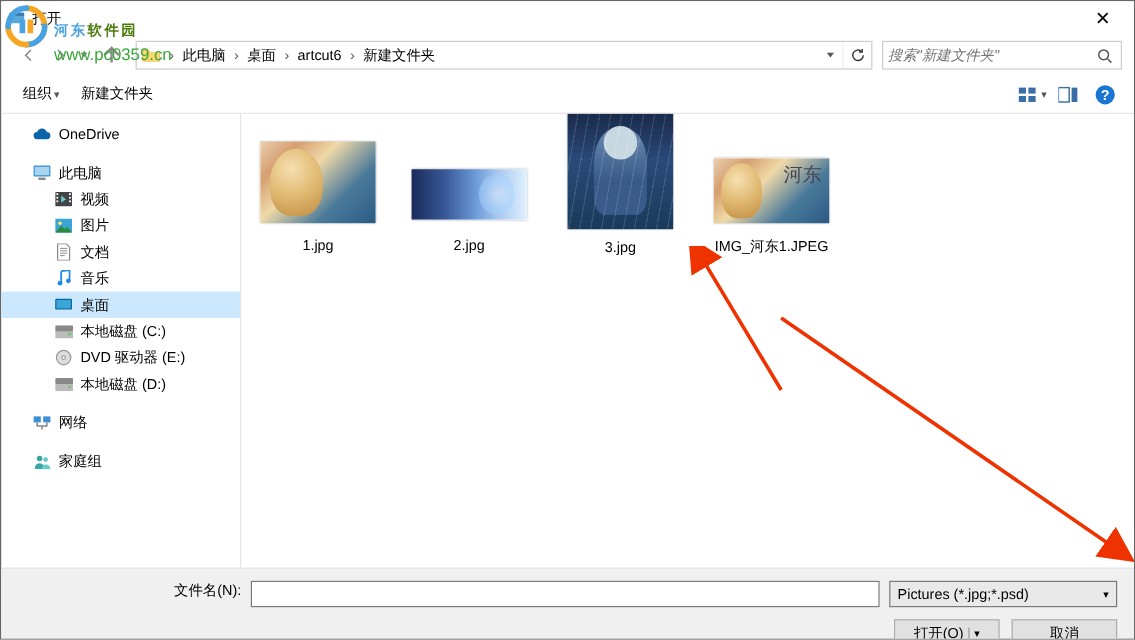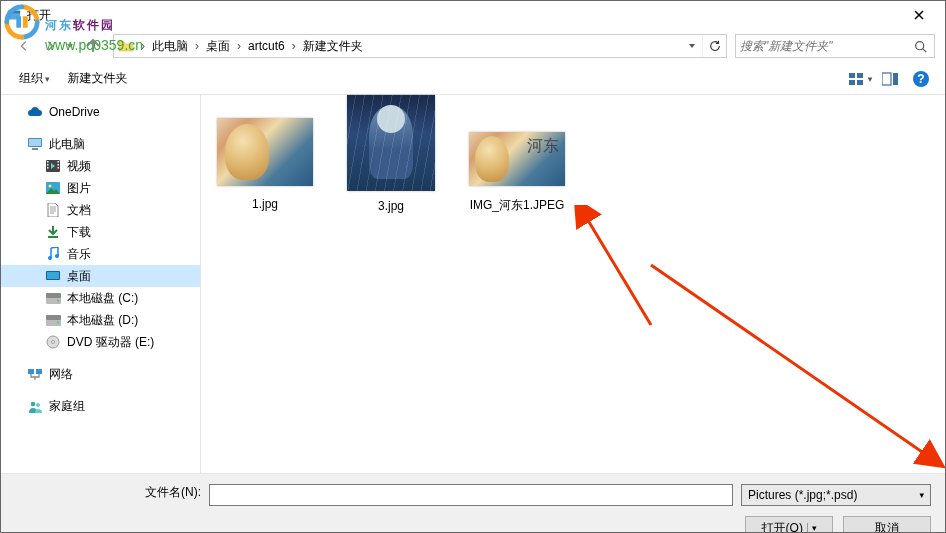--- a/index.html
+++ b/index.html
@@ -3,21 +3,21 @@
 <meta charset="utf-8">
 <style>
 * { margin: 0; padding: 0; box-sizing: border-box; font-family: "Microsoft YaHei", "Segoe UI", sans-serif; font-size: 12px; }
 body { background: #fff; width: 946px; height: 533px; overflow: hidden; position: relative; border: 1px solid #666; }
 
 
 .watermark { position: absolute; top: 2px; left: 2px; z-index: 1000; pointer-events: none; }
 .wm-logo { display: flex; align-items: center; gap: 4px; }
 .wm-icon { width: 38px; height: 38px; }
 .wm-text { font-size: 22px; font-weight: bold; color: #4aa3e0; letter-spacing: 2px; }
-.wm-text .orange { color: #701a75; }
+.wm-text .orange { color: #4d7c0f; }
 .wm-url { font-size: 14px; color: #3aa63a; font-weight: normal; margin-left: 42px; margin-top: -4px; }
 
 
 .titlebar { height: 28px; display: flex; align-items: center; padding: 0 6px; background: #fff; }
 .titlebar .app-icon { width: 14px; height: 14px; margin-right: 6px; }
 .titlebar .title { flex: 1; color: #000; }
 .titlebar .close { width: 40px; height: 22px; display: flex; align-items: center; justify-content: center; cursor: pointer; }
 .titlebar .close svg { width: 10px; height: 10px; stroke: #000; stroke-width: 1.5; }
 
 
@@ -253,29 +253,20 @@
       <span class="sb-icon">
         <svg width="12" height="14" viewBox="0 0 12 14">
             <path d="M1 0 L8 0 L11 3 L11 14 L1 14 Z" fill="#fff" stroke="#888"></path>
             <path d="M3 4 L9 4 M3 6 L9 6 M3 8 L9 8 M3 10 L7 10" stroke="#888" stroke-width="0.8"></path>
           </svg>
       </span>
       <span>文档</span>
     </div>
     <div class="sb-item sub">
       <span class="sb-icon">
-        <svg width="14" height="14" viewBox="0 0 14 14">
-            <path d="M7 1 L7 8 M3 5 L7 9 L11 5" stroke="#2b8a3e" stroke-width="2" fill="none"></path>
-            <rect x="2" y="11" width="10" height="2" fill="#2b8a3e"></rect>
-          </svg>
-      </span>
-      <span>下载</span>
-    </div>
-    <div class="sb-item sub">
-      <span class="sb-icon">
         <svg width="12" height="14" viewBox="0 0 12 14">
             <path d="M4 1 L11 0 L11 9 M4 1 L4 11" stroke="#1e88e5" stroke-width="1.5" fill="none"></path>
             <circle cx="3" cy="11" r="2" fill="#1e88e5"></circle>
             <circle cx="10" cy="9" r="2" fill="#1e88e5"></circle>
           </svg>
       </span>
       <span>音乐</span>
     </div>
     <div class="sb-item sub selected">
       <span class="sb-icon">
@@ -291,36 +282,36 @@
         <svg width="15" height="11" viewBox="0 0 15 11">
             <rect y="4" width="15" height="7" rx="1" fill="#bbb"></rect>
             <rect y="0" width="15" height="5" rx="1" fill="#888"></rect>
             <circle cx="12" cy="7.5" r="1" fill="#5c5"></circle>
           </svg>
       </span>
       <span>本地磁盘 (C:)</span>
     </div>
     <div class="sb-item sub">
       <span class="sb-icon">
+        <svg width="14" height="14" viewBox="0 0 14 14">
+            <circle cx="7" cy="7" r="6" fill="#ddd" stroke="#999"></circle>
+            <circle cx="7" cy="7" r="1.5" fill="#fff" stroke="#999"></circle>
+          </svg>
+      </span>
+      <span>DVD 驱动器 (E:)</span>
+    </div>
+    <div class="sb-item sub">
+      <span class="sb-icon">
         <svg width="15" height="11" viewBox="0 0 15 11">
             <rect y="4" width="15" height="7" rx="1" fill="#bbb"></rect>
             <rect y="0" width="15" height="5" rx="1" fill="#888"></rect>
             <circle cx="12" cy="7.5" r="1" fill="#5c5"></circle>
           </svg>
       </span>
       <span>本地磁盘 (D:)</span>
-    </div>
-    <div class="sb-item sub">
-      <span class="sb-icon">
-        <svg width="14" height="14" viewBox="0 0 14 14">
-            <circle cx="7" cy="7" r="6" fill="#ddd" stroke="#999"></circle>
-            <circle cx="7" cy="7" r="1.5" fill="#fff" stroke="#999"></circle>
-          </svg>
-      </span>
-      <span>DVD 驱动器 (E:)</span>
     </div>
     <div class="sb-spacer"></div>
 
     <div class="sb-item">
       <span class="sb-icon">
         <svg width="16" height="13" viewBox="0 0 16 13">
             <rect x="1" y="1" width="6" height="5" fill="#3a8fd6"></rect>
             <rect x="9" y="1" width="6" height="5" fill="#3a8fd6"></rect>
             <path d="M4 6 L4 9 L12 9 L12 6 M8 9 L8 12" stroke="#888" stroke-width="1.3" fill="none"></path>
           </svg>
@@ -345,20 +336,28 @@
 
     <div class="file-item">
       <div class="thumb" style="height:74px;">
         <div class="imgbox" style="width:96px;height:68px;background:linear-gradient(135deg,#eaceb0 0%,#d69f6f 20%,#f0d9a8 40%,#4a7a9a 70%,#2a5a84 100%);position:relative;">
           <div style="position:absolute;left:8px;top:6px;width:44px;height:56px;background:radial-gradient(circle at 40% 30%,#f5e0b0 0%,#e0b870 50%,#c08a40 100%);border-radius:50% 50% 40% 40%;"></div>
         </div>
       </div>
       <div class="file-name">1.jpg</div>
     </div>
 
+    <div class="file-item">
+      <div class="thumb" style="height:74px;">
+        <div class="imgbox" style="width:96px;height:42px;margin-top:20px;background:linear-gradient(90deg,#1a2a5a 0%,#3a5a9a 30%,#6a9ad6 55%,#a8c8f0 75%,#e0f0ff 100%);position:relative;">
+          <div style="position:absolute;right:10px;top:4px;width:30px;height:34px;background:radial-gradient(circle,#ffffff60 0%,#a8d4ff80 60%,transparent 100%);border-radius:50%;"></div>
+        </div>
+      </div>
+      <div class="file-name">2.jpg</div>
+    </div>
 
     <div class="file-item">
       <div class="thumb" style="height:96px;margin-top:-20px;">
         <div class="imgbox" style="width:88px;height:96px;background:linear-gradient(180deg,#1a2a4a 0%,#2a4a7a 40%,#1a3a5a 100%);position:relative;">
           <div style="position:absolute;left:22px;top:12px;width:44px;height:72px;background:linear-gradient(180deg,#6a8ab0 0%,#3a5a8a 60%);border-radius:40% 40% 20% 20%;"></div>
           <div style="position:absolute;left:30px;top:10px;width:28px;height:28px;background:#c8d8e0;border-radius:50%;"></div>
           <div style="position:absolute;left:0;top:0;right:0;bottom:0;background:repeating-linear-gradient(100deg,transparent 0 8px,#ffffff20 8px 9px);"></div>
         </div>
       </div>
       <div class="file-name">3.jpg</div>

